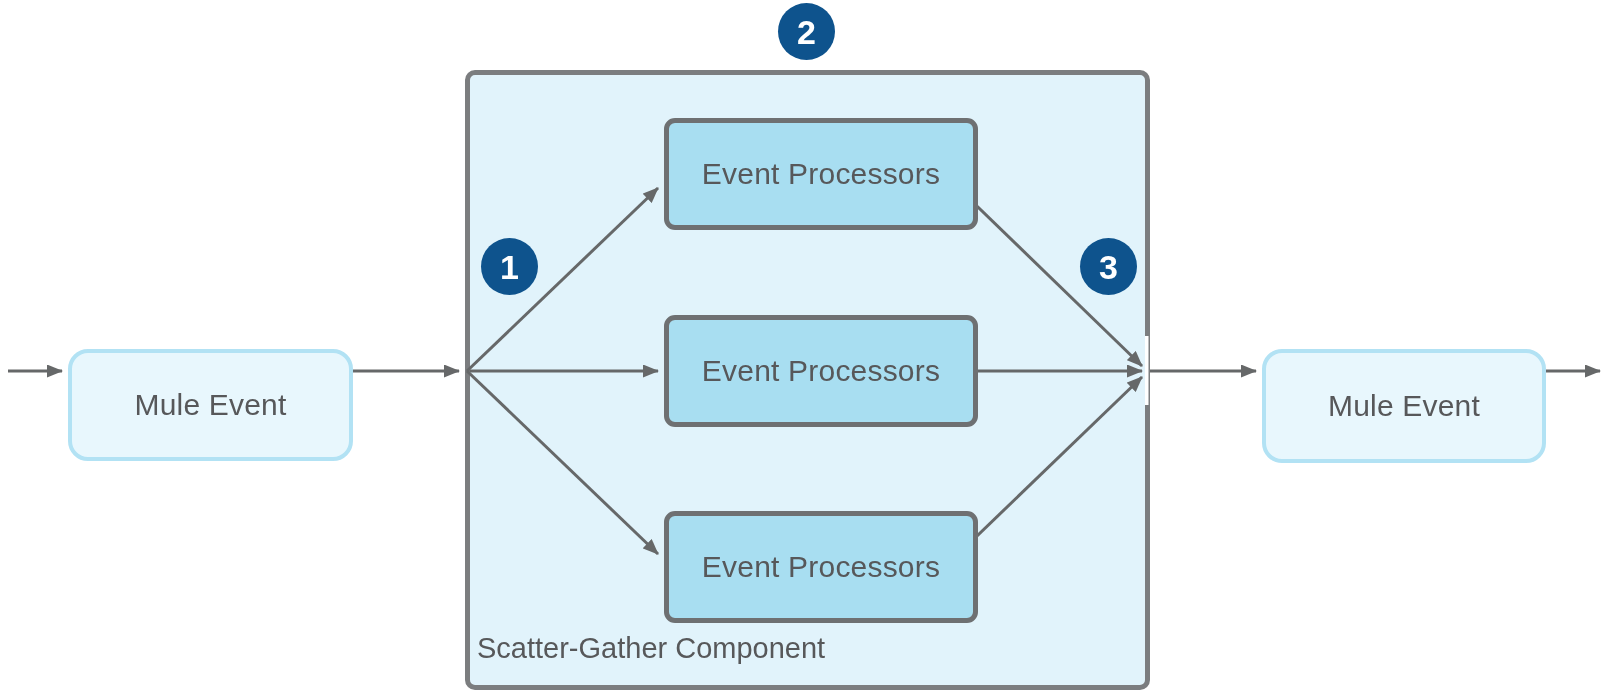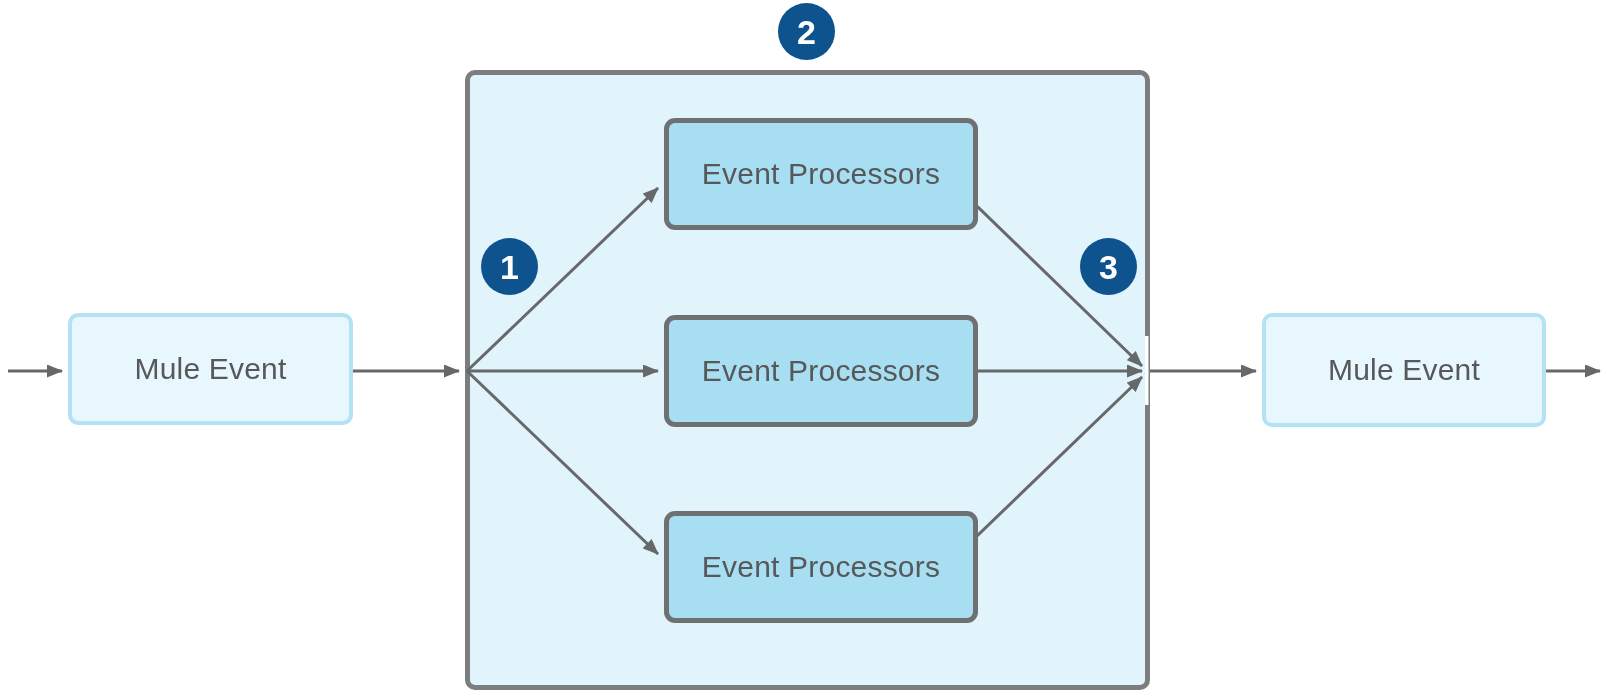--- a/index.html
+++ b/index.html
@@ -20,21 +20,21 @@
     box-sizing:border-box;background:var(--container-fill);
     border:5px solid var(--container-border);border-radius:10px;
   }
   .connectors{position:absolute;left:0;top:0;width:1614px;height:698px;pointer-events:none;}
   .node{
     position:absolute;display:flex;align-items:center;justify-content:center;
     box-sizing:border-box;font-size:30px;font-weight:500;color:var(--text);
     text-align:center;letter-spacing:0.2px;
   }
   .mule{
-    background:var(--event-fill);border:4px solid var(--event-border);border-radius:10px;
+    background:var(--event-fill);border:4px solid var(--event-border);border-radius:20px;margin-top:36px;
   }
   .mule-left{left:68px;top:313px;width:285px;height:112px;}
   .mule-right{left:1262px;top:313px;width:284px;height:114px;}
   .processor{
     background:var(--processor-fill);border:5px solid var(--processor-border);border-radius:11px;
     left:664px;width:314px;height:112px;
   }
   .proc-top{top:118px;}
   .proc-mid{top:315px;}
   .proc-bottom{top:511px;}
@@ -103,14 +103,15 @@
   <div class="badge badge-1">
     <span>1</span>
   </div>
   <div class="badge badge-2">
     <span>2</span>
   </div>
   <div class="badge badge-3">
     <span>3</span>
   </div>
 
+  <div class="container-label">Scatter-Gather Component</div>
 
 </div>
 
 </body></html>

